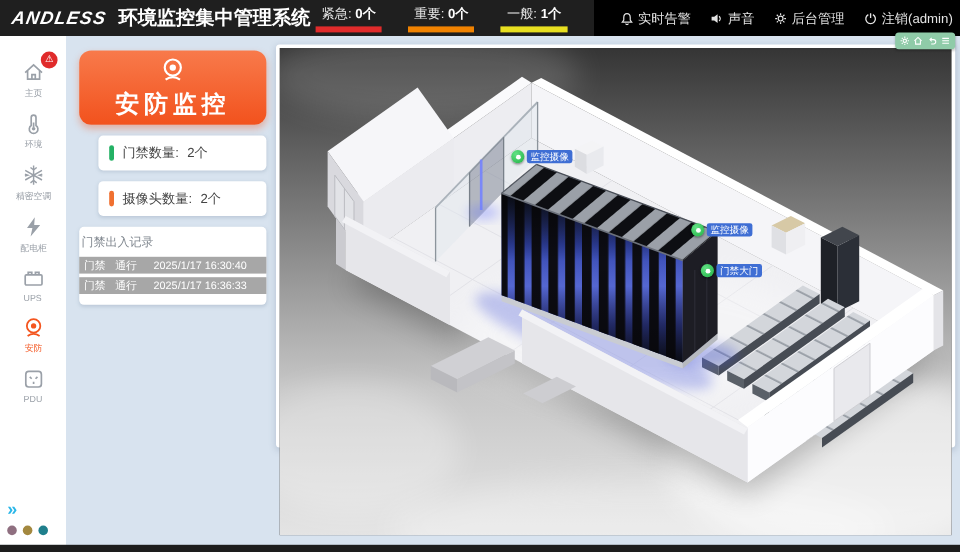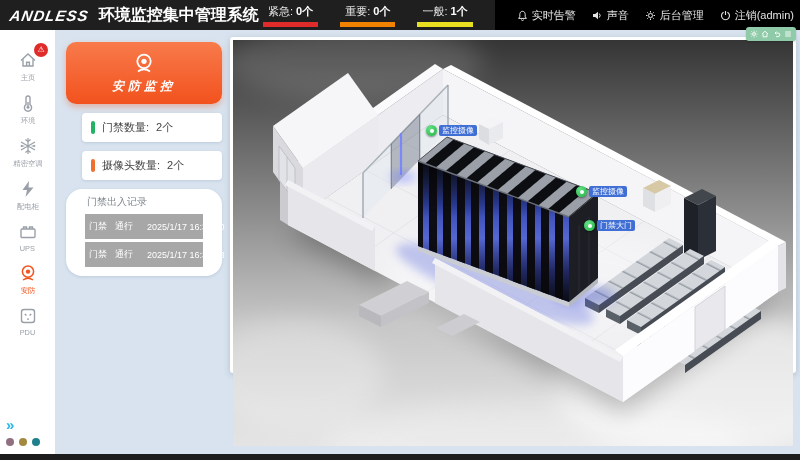--- a/index.html
+++ b/index.html
@@ -32,30 +32,30 @@
          background:#e02b2b;color:#fff;font-size:8px;line-height:14px;text-align:center;}
   .side-foot{margin-top:auto;width:100%;padding:0 0 8px 6px;box-sizing:border-box;}
   .chev{color:#29b6e8;font-weight:bold;font-size:15px;line-height:14px;cursor:pointer;}
   .dots{display:flex;gap:5px;margin-top:6px;}
   .dots i{width:8px;height:8px;border-radius:50%;display:block;}
   
   .panel{position:absolute;left:66px;top:42px;width:156px;z-index:4;}
   .sec-btn{height:62px;border-radius:10px;background:linear-gradient(180deg,#f87a4b,#f2521d);
            box-shadow:0 3px 6px rgba(242,82,29,.35);display:flex;flex-direction:column;
            align-items:center;justify-content:center;gap:3px;color:#fff;cursor:pointer;}
-  .sec-btn .blabel{font-size:12px;font-weight:bold;letter-spacing:4px;font-style:italic;}
+  .sec-btn .blabel{font-size:20px;font-weight:bold;letter-spacing:4px;}
   .stat-card{margin-top:9px;background:#fff;border-radius:4px;height:29px;display:flex;
              align-items:center;padding:0 9px;gap:7px;font-size:11px;color:#444;
              box-shadow:0 1px 3px rgba(110,130,155,.25);margin-left:16px;}
   .stat-card .bar{width:4px;height:13px;border-radius:2px;flex:none;}
-  .rec-card{margin-top:9px;background:#fff;border-radius:16px;padding:6px 19px 9px;
+  .rec-card{margin-top:9px;background:#fff;border-radius:4px;padding:6px 0 9px;
             box-shadow:0 1px 3px rgba(110,130,155,.25);}
   .rec-title{font-size:10px;color:#7f868e;margin:0 2px 5px;}
   .rec-row{display:flex;align-items:center;background:#a7a7a7;color:#fff;font-size:9px;
-           height:25px;margin-top:3px;padding:0 4px;}
+           height:14px;margin-top:3px;padding:0 4px;}
   .rc1{width:26px;flex:none}.rc2{width:32px;flex:none}.rc3{flex:1;white-space:nowrap}
   
   .viewport{position:absolute;left:230px;top:37px;width:566px;height:336px;background:#fff;
             border-radius:3px;padding:3px;box-sizing:border-box;z-index:3;
             box-shadow:0 2px 6px rgba(90,110,140,.3);}
   .scene{position:relative;width:560px;height:406px;overflow:hidden;background:#666;}
   .scene svg{position:absolute;left:0;top:0;}
   .marker{position:absolute;display:flex;align-items:flex-start;gap:2px;z-index:4;cursor:pointer;}
   .mdot{width:11px;height:11px;border-radius:50%;flex:none;position:relative;
         background:radial-gradient(circle at 35% 30%,#62e184,#21b245);box-shadow:0 1px 2px rgba(0,0,0,.45);}

